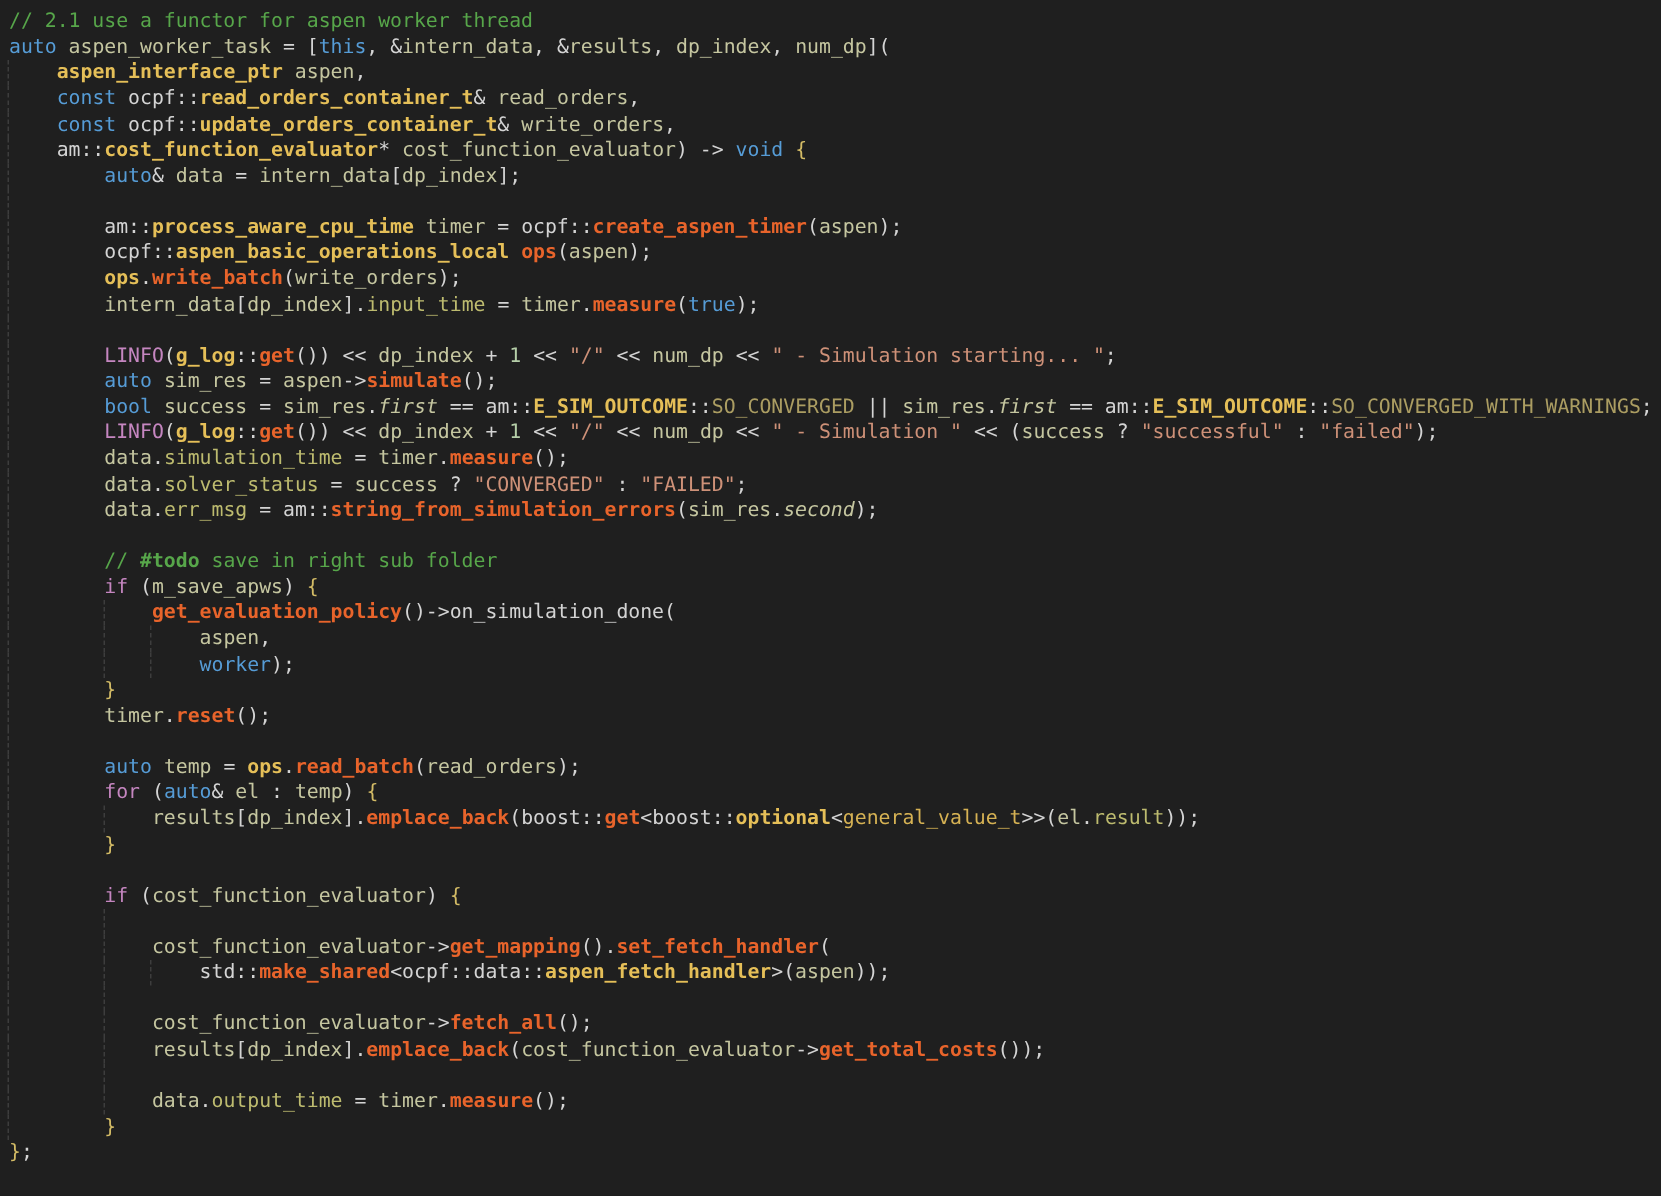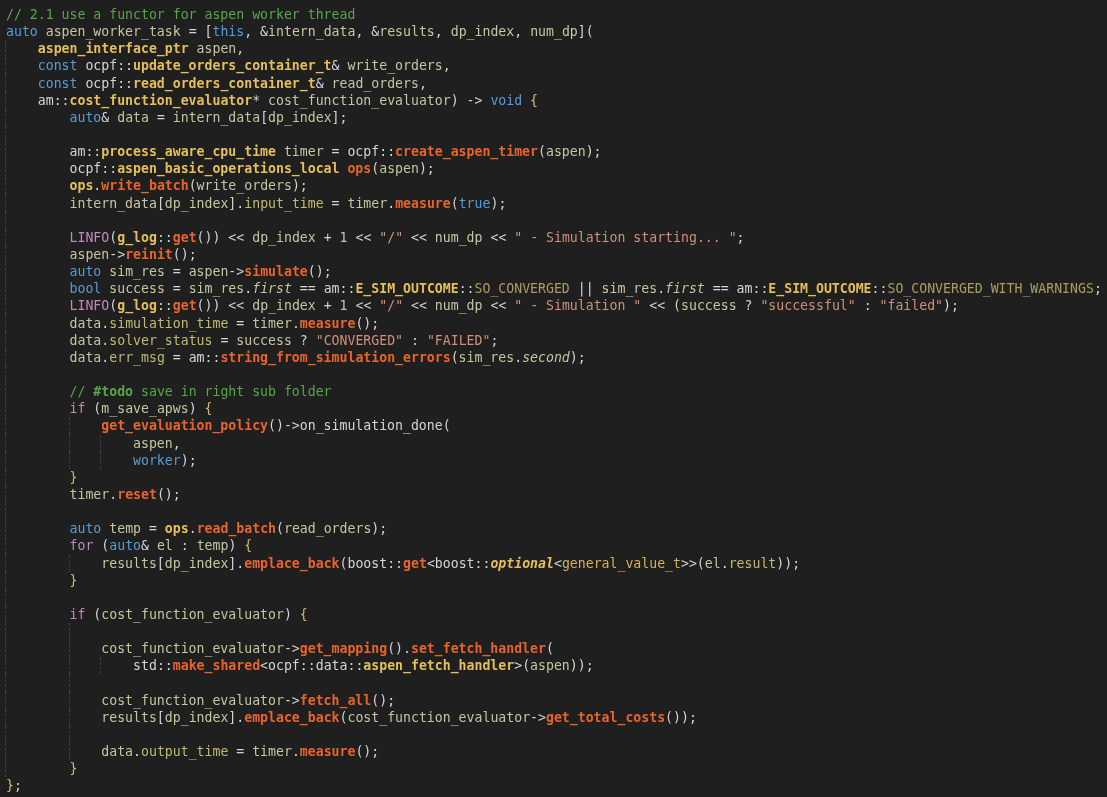--- a/index.html
+++ b/index.html
@@ -17,52 +17,51 @@
   }
   .line{position:relative;white-space:pre;height:17.15px;}
   .guide{position:absolute;top:0;height:100%;border-left:1px dashed var(--indent_guide,#3d3d3d);}
   .tok-text{color:var(--default_text)}
   .tok-text-italic{color:var(--default_text);}
   .tok-comment{color:var(--comment)}
   .tok-comment-bold{color:var(--comment);font-weight:bold}
   .tok-keyword{color:var(--keyword)}
   .tok-control{color:var(--control)}
   .tok-type{color:var(--type);font-weight:bold}
-  .tok-type-italic{color:var(--type);font-weight:bold;font-style:italic}
+  .tok-type-italic{color:var(--type);font-weight:bold;}
   .tok-type-plain{color:var(--type_plain)}
   .tok-enum{color:var(--enum_member)}
   .tok-func{color:var(--function);font-weight:bold}
   .tok-func-italic{color:var(--function);font-weight:bold;}
   .tok-var{color:var(--variable)}
   .tok-member{color:var(--member)}
   .tok-member-italic{color:var(--variable);font-style:italic}
   .tok-string{color:var(--string)}
   .tok-number{color:var(--number)}
   .tok-brace{color:var(--brace)}
 </style>
 </head>
 <body>
 
 <div class="editor">
   <div id="code">
       <div class="line"><span class="tok-comment">// 2.1 use a functor for aspen worker thread</span></div>
       <div class="line"><span class="tok-keyword">auto</span><span class="tok-text"> </span><span class="tok-var">aspen_worker_task</span><span class="tok-text"> = [</span><span class="tok-keyword">this</span><span class="tok-text">, &amp;</span><span class="tok-var">intern_data</span><span class="tok-text">, &amp;</span><span class="tok-var">results</span><span class="tok-text">, </span><span class="tok-var">dp_index</span><span class="tok-text">, </span><span class="tok-var">num_dp</span><span class="tok-text">](</span></div>
       <div class="line"><i class="guide" style="left: calc(0ch - 1px);"></i><span class="tok-text">    </span><span class="tok-type">aspen_interface_ptr</span><span class="tok-text"> </span><span class="tok-var">aspen</span><span class="tok-text">,</span></div>
+      <div class="line"><i class="guide" style="left: calc(0ch - 1px);"></i><span class="tok-text">    </span><span class="tok-keyword">const</span><span class="tok-text"> ocpf::</span><span class="tok-type">read_orders_container_t</span><span class="tok-text">&amp; </span><span class="tok-var">read_orders</span><span class="tok-text">,</span></div>
       <div class="line"><i class="guide" style="left: calc(0ch - 1px);"></i><span class="tok-text">    </span><span class="tok-keyword">const</span><span class="tok-text"> ocpf::</span><span class="tok-type">update_orders_container_t</span><span class="tok-text">&amp; </span><span class="tok-var">write_orders</span><span class="tok-text">,</span></div>
-      <div class="line"><i class="guide" style="left: calc(0ch - 1px);"></i><span class="tok-text">    </span><span class="tok-keyword">const</span><span class="tok-text"> ocpf::</span><span class="tok-type">read_orders_container_t</span><span class="tok-text">&amp; </span><span class="tok-var">read_orders</span><span class="tok-text">,</span></div>
       <div class="line"><i class="guide" style="left: calc(0ch - 1px);"></i><span class="tok-text">    am::</span><span class="tok-type">cost_function_evaluator</span><span class="tok-text">* </span><span class="tok-var">cost_function_evaluator</span><span class="tok-text">) -&gt; </span><span class="tok-keyword">void</span><span class="tok-text"> </span><span class="tok-brace">{</span></div>
       <div class="line"><i class="guide" style="left: calc(0ch - 1px);"></i><span class="tok-text">        </span><span class="tok-keyword">auto</span><span class="tok-text">&amp; </span><span class="tok-var">data</span><span class="tok-text"> = </span><span class="tok-var">intern_data</span><span class="tok-text">[</span><span class="tok-var">dp_index</span><span class="tok-text">];</span></div>
       <div class="line"><i class="guide" style="left: calc(0ch - 1px);"></i></div>
       <div class="line"><i class="guide" style="left: calc(0ch - 1px);"></i><span class="tok-text">        am::</span><span class="tok-type">process_aware_cpu_time</span><span class="tok-text"> </span><span class="tok-var">timer</span><span class="tok-text"> = ocpf::</span><span class="tok-func">create_aspen_timer</span><span class="tok-text">(</span><span class="tok-var">aspen</span><span class="tok-text">);</span></div>
       <div class="line"><i class="guide" style="left: calc(0ch - 1px);"></i><span class="tok-text">        ocpf::</span><span class="tok-type">aspen_basic_operations_local</span><span class="tok-text"> </span><span class="tok-func">ops</span><span class="tok-text">(</span><span class="tok-var">aspen</span><span class="tok-text">);</span></div>
       <div class="line"><i class="guide" style="left: calc(0ch - 1px);"></i><span class="tok-text">        </span><span class="tok-type">ops</span><span class="tok-text">.</span><span class="tok-func">write_batch</span><span class="tok-text">(</span><span class="tok-var">write_orders</span><span class="tok-text">);</span></div>
       <div class="line"><i class="guide" style="left: calc(0ch - 1px);"></i><span class="tok-text">        </span><span class="tok-var">intern_data</span><span class="tok-text">[</span><span class="tok-var">dp_index</span><span class="tok-text">].</span><span class="tok-member">input_time</span><span class="tok-text"> = </span><span class="tok-var">timer</span><span class="tok-text">.</span><span class="tok-func">measure</span><span class="tok-text">(</span><span class="tok-keyword">true</span><span class="tok-text">);</span></div>
       <div class="line"><i class="guide" style="left: calc(0ch - 1px);"></i></div>
       <div class="line"><i class="guide" style="left: calc(0ch - 1px);"></i><span class="tok-text">        </span><span class="tok-control">LINFO</span><span class="tok-text">(</span><span class="tok-type">g_log</span><span class="tok-text">::</span><span class="tok-func-italic">get</span><span class="tok-text">()) &lt;&lt; </span><span class="tok-var">dp_index</span><span class="tok-text"> + </span><span class="tok-number">1</span><span class="tok-text"> &lt;&lt; </span><span class="tok-string">"/"</span><span class="tok-text"> &lt;&lt; </span><span class="tok-var">num_dp</span><span class="tok-text"> &lt;&lt; </span><span class="tok-string">" - Simulation starting... "</span><span class="tok-text">;</span></div>
-      <div class="line"><i class="guide" style="left: calc(0ch - 1px);"></i><span class="tok-text">        </span><span class="tok-var">aspen</span><span class="tok-text">-&gt;</span><span class="tok-func">reinit</span><span class="tok-text">();</span></div>
       <div class="line"><i class="guide" style="left: calc(0ch - 1px);"></i><span class="tok-text">        </span><span class="tok-keyword">auto</span><span class="tok-text"> </span><span class="tok-var">sim_res</span><span class="tok-text"> = </span><span class="tok-var">aspen</span><span class="tok-text">-&gt;</span><span class="tok-func">simulate</span><span class="tok-text">();</span></div>
       <div class="line"><i class="guide" style="left: calc(0ch - 1px);"></i><span class="tok-text">        </span><span class="tok-keyword">bool</span><span class="tok-text"> </span><span class="tok-var">success</span><span class="tok-text"> = </span><span class="tok-var">sim_res</span><span class="tok-text">.</span><span class="tok-member-italic">first</span><span class="tok-text"> == am::</span><span class="tok-type">E_SIM_OUTCOME</span><span class="tok-text">::</span><span class="tok-enum">SO_CONVERGED</span><span class="tok-text"> || </span><span class="tok-var">sim_res</span><span class="tok-text">.</span><span class="tok-member-italic">first</span><span class="tok-text"> == am::</span><span class="tok-type">E_SIM_OUTCOME</span><span class="tok-text">::</span><span class="tok-enum">SO_CONVERGED_WITH_WARNINGS</span><span class="tok-text">;</span></div>
       <div class="line"><i class="guide" style="left: calc(0ch - 1px);"></i><span class="tok-text">        </span><span class="tok-control">LINFO</span><span class="tok-text">(</span><span class="tok-type">g_log</span><span class="tok-text">::</span><span class="tok-func-italic">get</span><span class="tok-text">()) &lt;&lt; </span><span class="tok-var">dp_index</span><span class="tok-text"> + </span><span class="tok-number">1</span><span class="tok-text"> &lt;&lt; </span><span class="tok-string">"/"</span><span class="tok-text"> &lt;&lt; </span><span class="tok-var">num_dp</span><span class="tok-text"> &lt;&lt; </span><span class="tok-string">" - Simulation "</span><span class="tok-text"> &lt;&lt; (</span><span class="tok-var">success</span><span class="tok-text"> ? </span><span class="tok-string">"successful"</span><span class="tok-text"> : </span><span class="tok-string">"failed"</span><span class="tok-text">);</span></div>
       <div class="line"><i class="guide" style="left: calc(0ch - 1px);"></i><span class="tok-text">        </span><span class="tok-var">data</span><span class="tok-text">.</span><span class="tok-member">simulation_time</span><span class="tok-text"> = </span><span class="tok-var">timer</span><span class="tok-text">.</span><span class="tok-func">measure</span><span class="tok-text">();</span></div>
       <div class="line"><i class="guide" style="left: calc(0ch - 1px);"></i><span class="tok-text">        </span><span class="tok-var">data</span><span class="tok-text">.</span><span class="tok-member">solver_status</span><span class="tok-text"> = </span><span class="tok-var">success</span><span class="tok-text"> ? </span><span class="tok-string">"CONVERGED"</span><span class="tok-text"> : </span><span class="tok-string">"FAILED"</span><span class="tok-text">;</span></div>
       <div class="line"><i class="guide" style="left: calc(0ch - 1px);"></i><span class="tok-text">        </span><span class="tok-var">data</span><span class="tok-text">.</span><span class="tok-member">err_msg</span><span class="tok-text"> = am::</span><span class="tok-func">string_from_simulation_errors</span><span class="tok-text">(</span><span class="tok-var">sim_res</span><span class="tok-text">.</span><span class="tok-member-italic">second</span><span class="tok-text">);</span></div>
       <div class="line"><i class="guide" style="left: calc(0ch - 1px);"></i></div>
       <div class="line"><i class="guide" style="left: calc(0ch - 1px);"></i><span class="tok-text">        </span><span class="tok-comment">// </span><span class="tok-comment-bold">#todo</span><span class="tok-comment"> save in right sub folder</span></div>
       <div class="line"><i class="guide" style="left: calc(0ch - 1px);"></i><span class="tok-text">        </span><span class="tok-control">if</span><span class="tok-text"> (</span><span class="tok-var">m_save_apws</span><span class="tok-text">) </span><span class="tok-brace">{</span></div>
       <div class="line"><i class="guide" style="left: calc(0ch - 1px);"></i><i class="guide" style="left: calc(8ch - 1px);"></i><span class="tok-text">            </span><span class="tok-func">get_evaluation_policy</span><span class="tok-text">()-&gt;on_simulation_done(</span></div>

